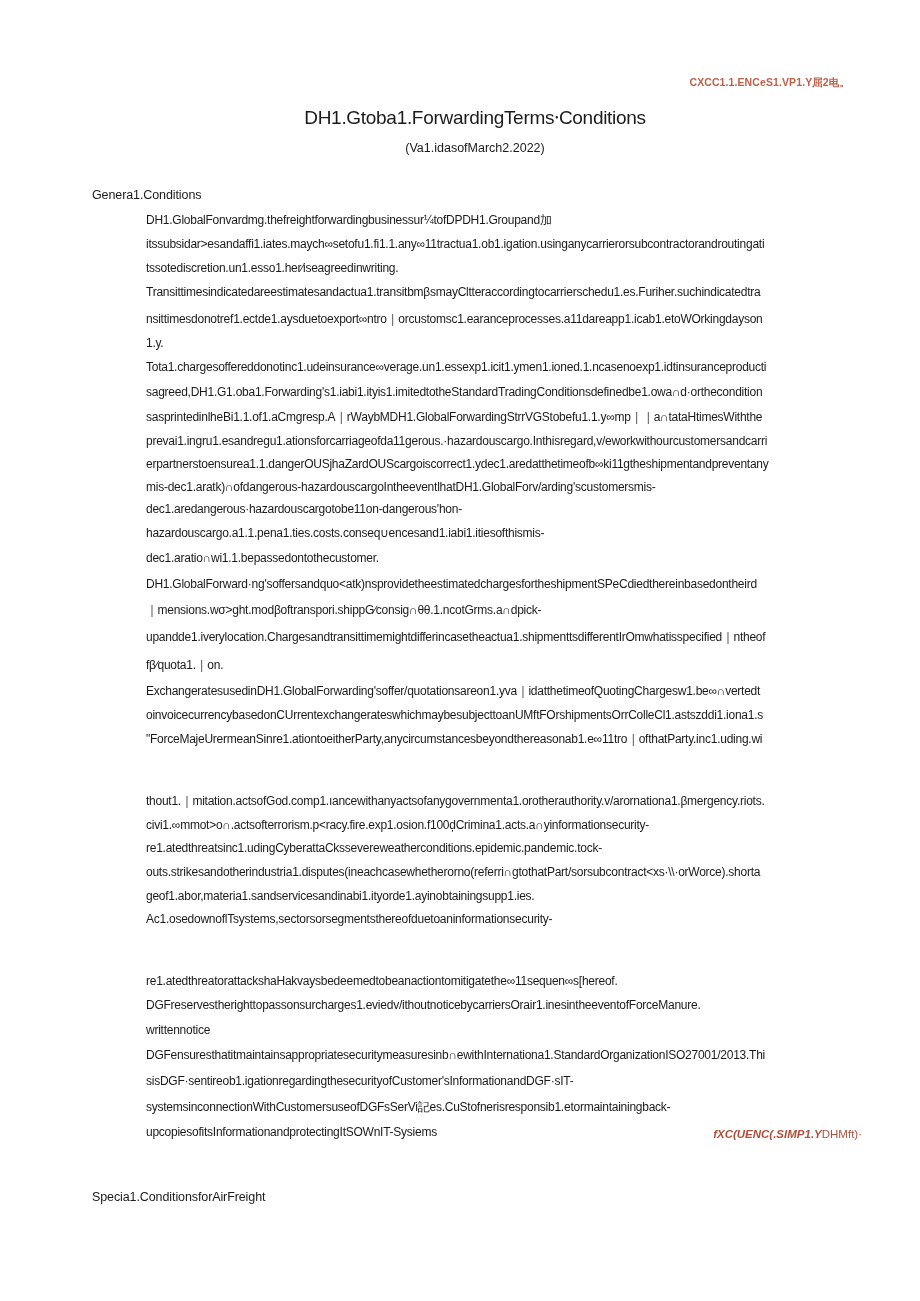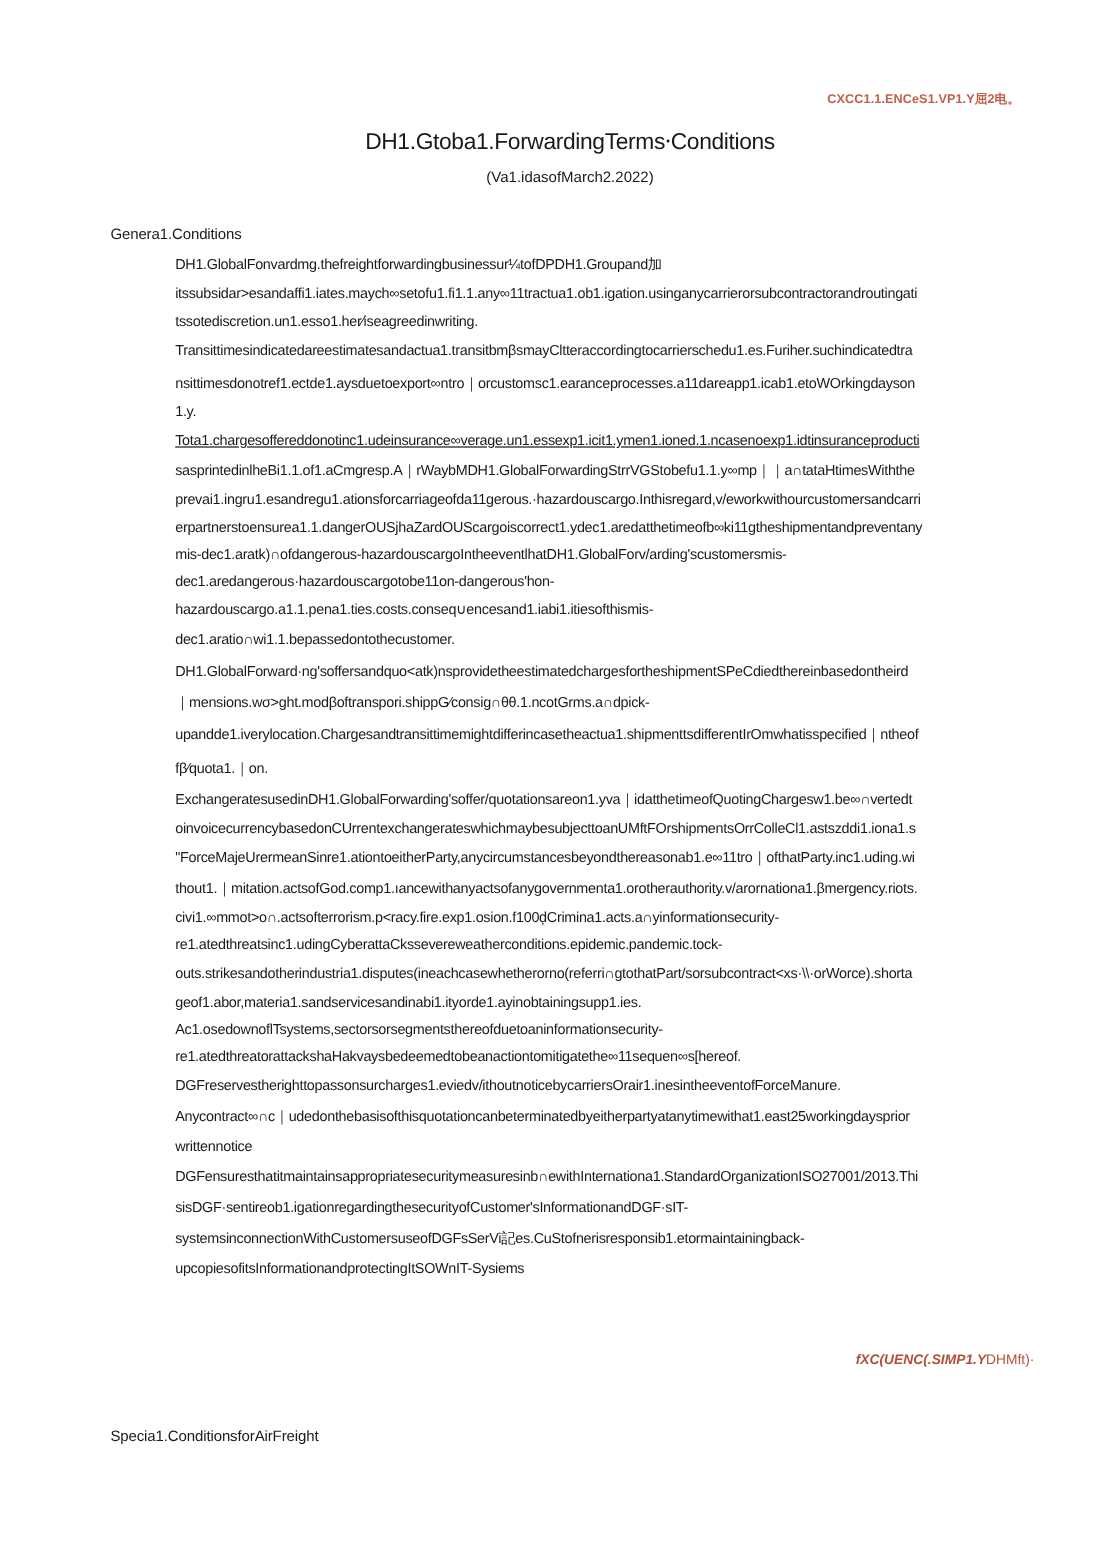--- a/index.html
+++ b/index.html
@@ -49,21 +49,22 @@
     <div class="line" style="height:20px;line-height:20px;">tssotediscretion.un1.esso1.her∕iseagreedinwriting.</div>
   </div>
 
   <div class="clause">
     <div class="line" style="height:28px;line-height:28px;">Transittimesindicatedareestimatesandactua1.transitbmβsmayCltteraccordingtocarrierschedu1.es.Furiher.suchindicatedtra</div>
     <div class="line" style="height:26px;line-height:26px;">nsittimesdonotref1.ectde1.aysduetoexport∞ntro｜orcustomsc1.earanceprocesses.a11dareapp1.icab1.etoWOrkingdayson</div>
     <div class="line" style="height:22px;line-height:22px;">1.y.</div>
   </div>
 
   <div class="clause">
-    <div class="line" style="height:26px;line-height:26px;text-decoration:underline;">Tota1.chargesoffereddonotinc1.udeinsurance∞verage.un1.essexp1.icit1.ymen1.ioned.1.ncasenoexp1.idtinsuranceproducti</div>
+    <div class="line" style="height:26px;line-height:26px;">Tota1.chargesoffereddonotinc1.udeinsurance∞verage.un1.essexp1.icit1.ymen1.ioned.1.ncasenoexp1.idtinsuranceproducti</div>
+    <div class="line" style="height:25px;line-height:25px;">sagreed,DH1.G1.oba1.Forwarding's1.iabi1.ityis1.imitedtotheStandardTradingConditionsdefinedbe1.owa∩d·orthecondition</div>
     <div class="line" style="height:25px;line-height:25px;">sasprintedinlheBi1.1.of1.aCmgresp.A｜rWaybMDH1.GlobalForwardingStrrVGStobefu1.1.y∞mp｜｜a∩tataHtimesWiththe</div>
     <div class="line" style="height:23px;line-height:23px;">prevai1.ingru1.esandregu1.ationsforcarriageofda11gerous.·hazardouscargo.Inthisregard,v/eworkwithourcustomersandcarri</div>
     <div class="line" style="height:23px;line-height:23px;">erpartnerstoensurea1.1.dangerOUSjhaZardOUScargoiscorrect1.ydec1.aredatthetimeofb∞ki11gtheshipmentandpreventany</div>
     <div class="line" style="height:22px;line-height:22px;">mis-dec1.aratk)∩ofdangerous-hazardouscargoIntheeventlhatDH1.GlobalForv/arding'scustomersmis-</div>
     <div class="line" style="height:23px;line-height:23px;">dec1.aredangerous·hazardouscargotobe11on-dangerous'hon-</div>
     <div class="line" style="height:25px;line-height:25px;">hazardouscargo.a1.1.pena1.ties.costs.conseq∪encesand1.iabi1.itiesofthismis-</div>
     <div class="line" style="height:25px;line-height:25px;">dec1.aratio∩wi1.1.bepassedontothecustomer.</div>
   </div>
 
   <div class="clause">
@@ -73,38 +74,37 @@
     <div class="line" style="height:28px;line-height:28px;">fβ∕quota1.｜on.</div>
   </div>
 
   <div class="clause">
     <div class="line" style="height:24px;line-height:24px;">ExchangeratesusedinDH1.GlobalForwarding'soffer/quotationsareon1.yva｜idatthetimeofQuotingChargesw1.be∞∩vertedt</div>
     <div class="line" style="height:24px;line-height:24px;">oinvoicecurrencybasedonCUrrentexchangerateswhichmaybesubjecttoanUMftFOrshipmentsOrrColleCl1.astszddi1.iona1.s</div>
   </div>
 
   <div class="clause">
     <div class="line" style="height:25px;line-height:25px;">"ForceMajeUrermeanSinre1.ationtoeitherParty,anycircumstancesbeyondthereasonab1.e∞11tro｜ofthatParty.inc1.uding.wi</div>
-    <div class="line" style="height:26px;line-height:26px;">thout1.｜mitation.actsofGod.comp1.ıancewithanyactsofanygovernmenta1.orotherauthority.v/arornationa1.βmergency.riots.</div>
+    <div class="line" style="height:26px;line-height:26px;margin-top:36px;">thout1.｜mitation.actsofGod.comp1.ıancewithanyactsofanygovernmenta1.orotherauthority.v/arornationa1.βmergency.riots.</div>
     <div class="line" style="height:23px;line-height:23px;">civi1.∞mmot&gt;o∩.actsofterrorism.p&lt;racy.fire.exp1.osion.f100ḑCrimina1.acts.a∩yinformationsecurity-</div>
     <div class="line" style="height:23px;line-height:23px;">re1.atedthreatsinc1.udingCyberattaCkssevereweatherconditions.epidemic.pandemic.tock-</div>
     <div class="line" style="height:24px;line-height:24px;">outs.strikesandotherindustria1.disputes(ineachcasewhetherorno(referri∩gtothatPart/sorsubcontract&lt;xs·\\·orWorce).shorta</div>
     <div class="line" style="height:24px;line-height:24px;">geof1.abor,materia1.sandservicesandinabi1.ityorde1.ayinobtainingsupp1.ies.</div>
   </div>
 
   <div class="clause">
     <div class="line" style="height:22px;line-height:22px;">Ac1.osedownoflTsystems,sectorsorsegmentsthereofduetoaninformationsecurity-</div>
-    <div class="line" style="height:23px;line-height:23px;">re1.atedthreatorattackshaHakvaysbedeemedtobeanactiontomitigatethe∞11sequen∞s[hereof.</div>
+    <div class="line" style="height:23px;line-height:23px;margin-top:40px;">re1.atedthreatorattackshaHakvaysbedeemedtobeanactiontomitigatethe∞11sequen∞s[hereof.</div>
   </div>
 
   <div class="clause">
     <div class="line" style="height:25px;line-height:25px;">DGFreservestherighttopassonsurcharges1.eviedv/ithoutnoticebycarriersOrair1.inesintheeventofForceManure.</div>
   </div>
 
   <div class="clause">
-    <div class="line" style="height:26px;line-height:26px;">Anycontract∞∩c｜udedonthebasisofthisquotationcanbeterminatedbyeitherpartyatanytimewithat1.east25workingdaysprior</div>
     <div class="line" style="height:24px;line-height:24px;">writtennotice</div>
   </div>
 
 
   <div class="clause">
     <div class="line" style="height:26px;line-height:26px;">DGFensuresthatitmaintainsappropriatesecuritymeasuresinb∩ewithInternationa1.StandardOrganizationISO27001/2013.Thi</div>
     <div class="line" style="height:26px;line-height:26px;">sisDGF·sentireob1.igationregardingthesecurityofCustomer'sInformationandDGF·sIT-</div>
     <div class="line" style="height:26px;line-height:26px;">systemsinconnectionWithCustomersuseofDGFsSerVi記es.CuStofnerisresponsib1.etormaintainingback-</div>
     <div class="line" style="height:24px;line-height:24px;">upcopiesofitsInformationandprotectingItSOWnIT-Sysiems</div>
   </div>

